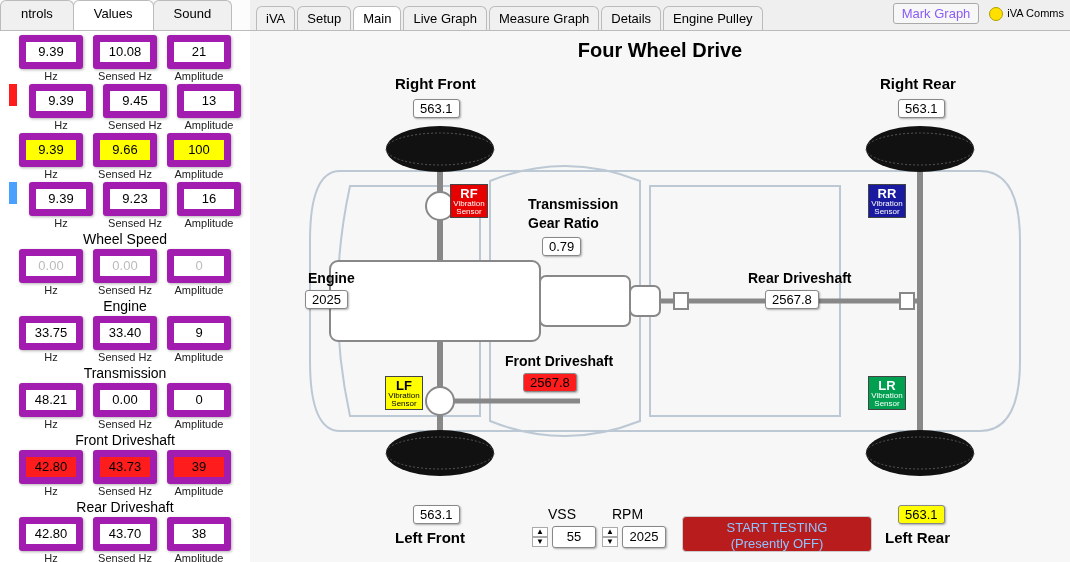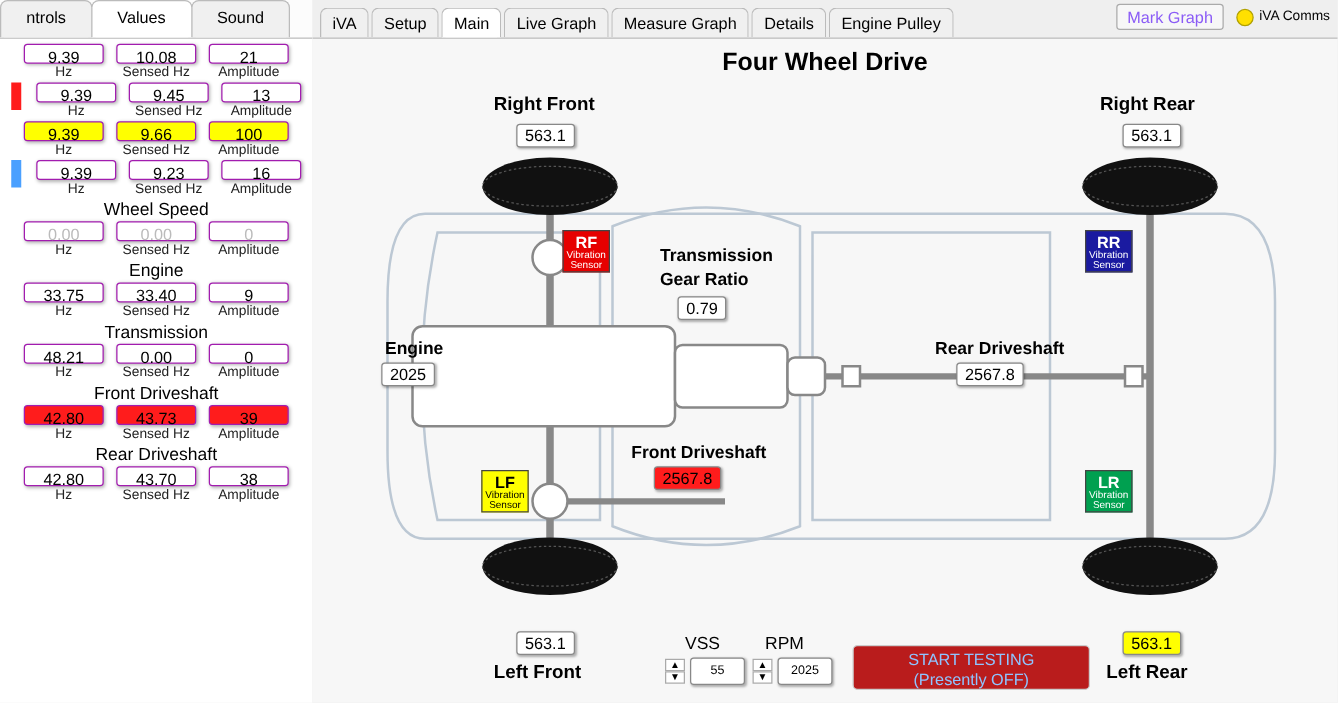--- a/index.html
+++ b/index.html
@@ -6,21 +6,21 @@
 body { width: 1070px; height: 562px; background: #efefef; overflow: hidden; position: relative; }
 
 .left-panel { position: absolute; left: 0; top: 0; width: 250px; height: 562px; background: #fcfcfc; }
 .left-tabs { display: flex; padding: 0 0 0 0; height: 30px; }
 .left-tab { padding: 5px 20px; font-size: 13px; border: 1px solid #bbb; border-bottom: none; border-radius: 6px 6px 0 0; background: #f0f0f0; cursor: pointer; margin-right: -1px; }
 .left-tab.active { background: #fff; z-index: 2; position: relative; }
 .left-body { background: #fff; border-top: 1px solid #bbb; height: 532px; padding: 4px 4px; }
 
 .val-row { display: flex; justify-content: center; gap: 10px; margin-bottom: 2px; }
 .val-cell { width: 64px; text-align: center; }
-.val-box { width: 64px; height: 16px; line-height: 20px; font-size: 13px; border: 1px solid #a21caf; border-radius: 3px; box-shadow: 1px 1px 3px rgba(0,0,0,0.3); background: #fff; text-align: center; margin: 0 auto; }
+.val-box { width: 64px; height: 34px; line-height: 20px; font-size: 13px; border: 7px solid #a21caf; border-radius: 3px; box-shadow: 1px 1px 3px rgba(0,0,0,0.3); background: #fff; text-align: center; margin: 0 auto; }
 .val-box.yellow { background: #ffff00; }
 .val-box.red { background: #ff1c1c; color: #000; }
 .val-box.disabled { color: #bbb; }
 .val-lbl { font-size: 11px; color: #222; text-align: center; margin-top: 1px; }
 .section-lbl { text-align: center; font-size: 14px; margin: 2px 0 2px 0; }
 .row-flag { width: 8px; height: 22px; margin-right: 2px; }
 .row-flag.r { background:#ff1c1c; } .row-flag.b { background:#4aa0ff; }
 
 .main-panel { position: absolute; left: 250px; top: 0; width: 820px; height: 562px; background: #efefef; }
 .main-tabs { display: flex; padding: 2px 6px 0 6px; height: 30px; align-items: flex-end; }
@@ -45,21 +45,21 @@
 .sensor { position: absolute; width: 38px; height: 34px; border: 1px solid #444; text-align: center; font-size: 8px; color: #fff; line-height: 1.0; padding-top: 2px; }
 .sensor .big { font-size: 13px; font-weight: bold; display:block; }
 .sensor.rf { background:#e60000; } .sensor.rr { background:#1a1aa0; }
 .sensor.lf { background:#ffff00; color:#000; } .sensor.lr { background:#00a050; }
 
 .start-btn { position: absolute; width: 190px; height: 36px; border: 1px solid #ccc; border-radius: 4px; background: #b91c1c; color: #8fc4ff; font-size: 13px; text-align: center; padding-top: 3px; line-height: 1.2; }
 
 .stepper { position: absolute; display: flex; align-items: center; gap: 4px; }
 .step-arrows { width: 16px; height: 24px; display: flex; flex-direction: column; justify-content: center; }
 .step-arrows span { font-size: 8px; line-height: 8px; border:1px solid #aaa; text-align:center; background:#fff; cursor:pointer; }
-.step-val { width: 44px; height: 22px; line-height: 20px; font-size: 10px; border: 1px solid #888; border-radius: 3px; background: #fff; text-align: center; box-shadow: 1px 1px 2px rgba(0,0,0,0.3);}
+.step-val { width: 44px; height: 22px; line-height: 20px; font-size: 13px; border: 1px solid #888; border-radius: 3px; background: #fff; text-align: center; box-shadow: 1px 1px 2px rgba(0,0,0,0.3);}
 .step-lbl { position:absolute; font-size:14px; font-weight:normal; }
 </style>
 </head>
 <body>
 
 <div class="left-panel">
   <div class="left-tabs">
     <div class="left-tab">ntrols</div>
     <div class="left-tab active">Values</div>
     <div class="left-tab">Sound</div>

